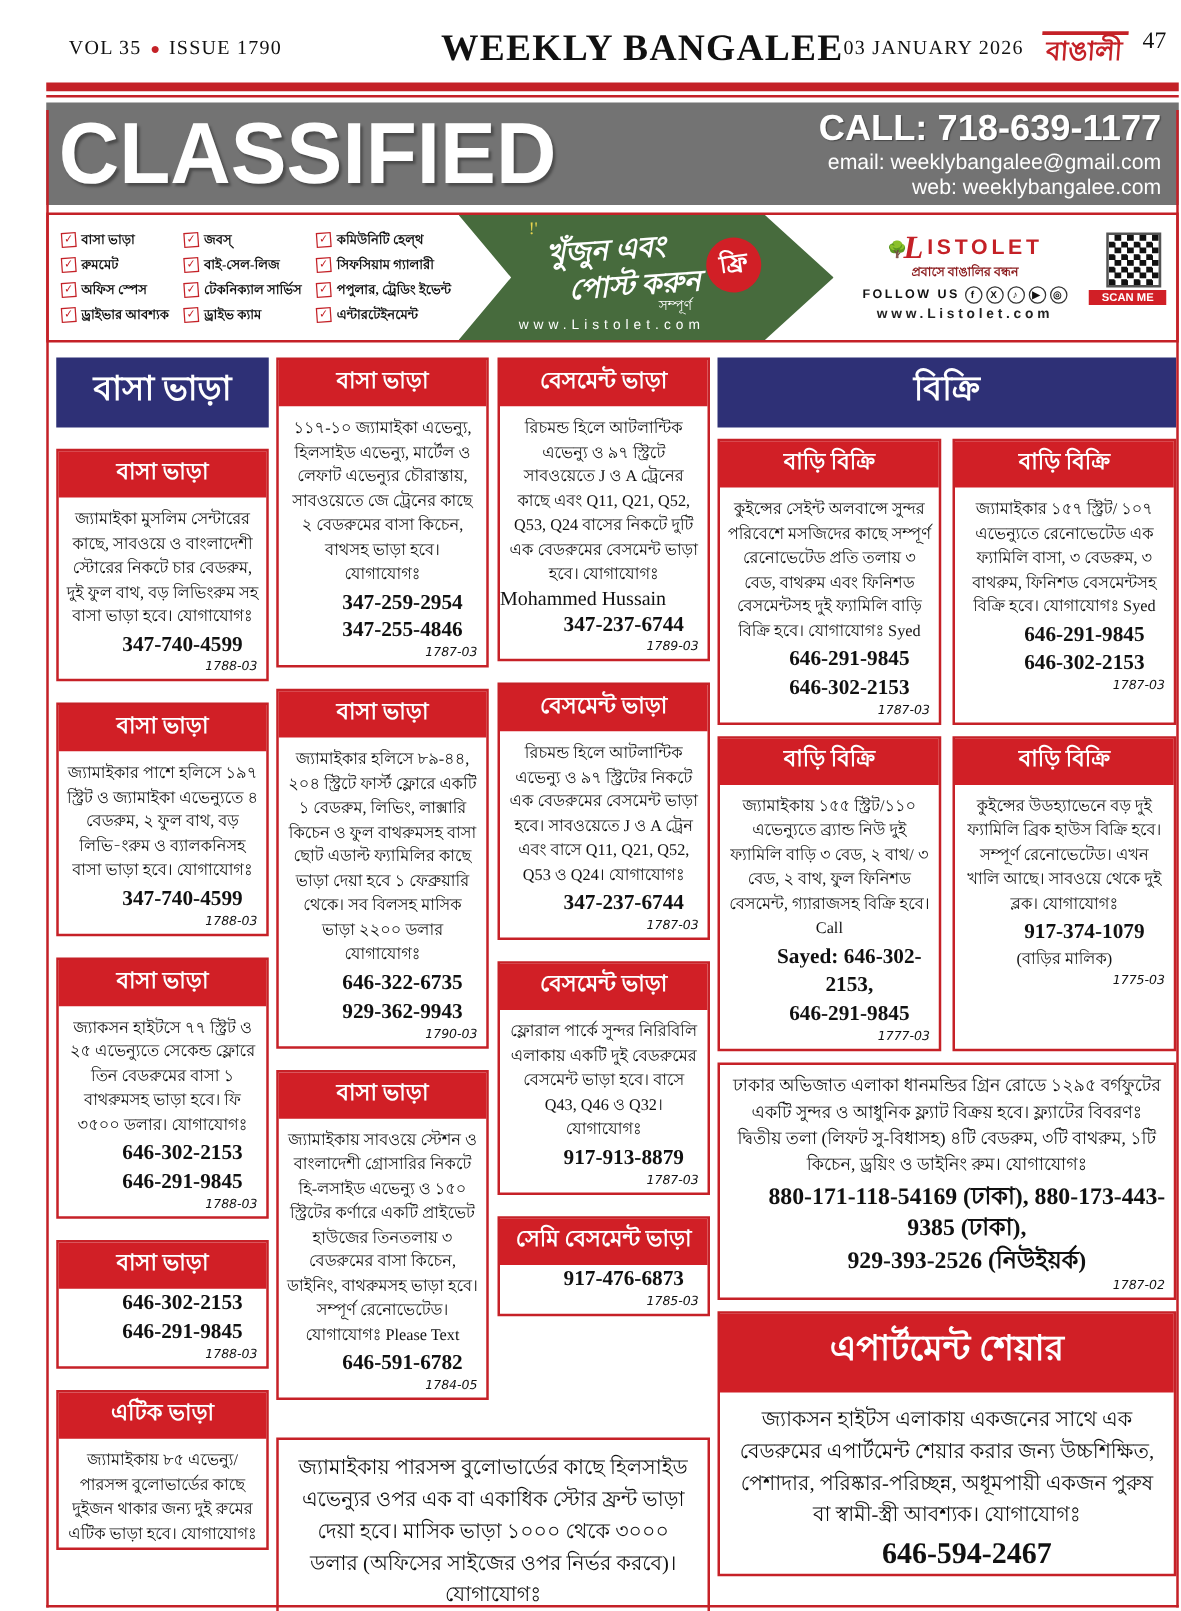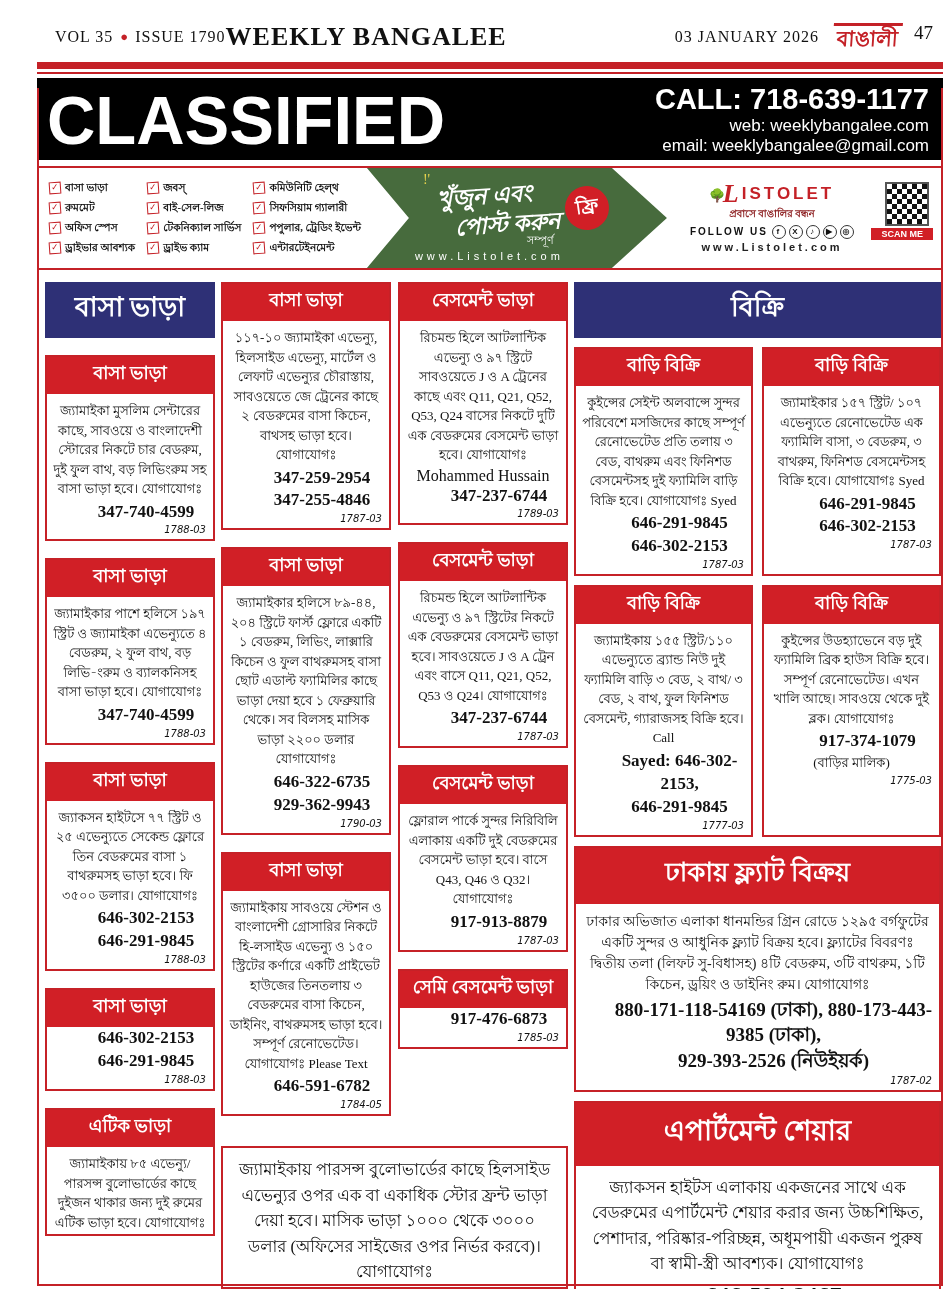--- a/index.html
+++ b/index.html
@@ -4,29 +4,29 @@
 <style>
   html,body{margin:0;padding:0;width:945px;height:1289px;overflow:hidden;background:#fff;
     font-family:"Liberation Serif","DejaVu Sans",serif;color:#111;}
   .page{position:relative;width:945px;height:1289px;}
   .frame{position:absolute;left:37px;top:88px;right:2px;bottom:3px;
     border-left:2px solid #c42127;border-right:2px solid #c42127;border-bottom:2px solid #c42127;pointer-events:none;}
   
   .hdr{display:flex;align-items:center;padding:22px 8px 6px 55px;}
   .hdr .vol{font-size:16px;letter-spacing:1px;white-space:nowrap;}
   .hdr .dot{color:#c42127;font-size:13px;margin:0 7px;}
-  .hdr .title{flex:1;text-align:left;font-size:26px;font-weight:bold;letter-spacing:1px;white-space:nowrap;}
+  .hdr .title{flex:1;text-align:right;font-size:30px;font-weight:bold;letter-spacing:1px;white-space:nowrap;}
   .hdr .date{font-size:16px;letter-spacing:1px;margin-right:14px;white-space:nowrap;}
   .logo{background:#fff;border-top:3px solid #c42127;color:#c42127;font-weight:bold;
     font-size:21px;line-height:1.1;padding:2px 4px 0 4px;transform:skewX(-4deg);}
   .pageno{font-size:19px;margin-left:12px;margin-right:4px;align-self:flex-start;}
   .rule1{height:7px;background:#c42127;margin:4px 2px 0 37px;}
   .rule2{height:2px;background:#c42127;margin:3px 2px 0 37px;}
   
-  .cban{background:#000000;margin:4px 2px 0 37px;height:82px;display:flex;align-items:center;
+  .cban{background:#737373;margin:4px 2px 0 37px;height:82px;display:flex;align-items:center;
     justify-content:space-between;padding:0 14px 0 10px;}
   .cban .big{color:#fff;font-family:"Liberation Sans",sans-serif;font-weight:bold;font-size:62px;
     letter-spacing:0px;transform:scale(1.08,1.12);transform-origin:left center;text-shadow:2px 2px 2px rgba(0,0,0,.35);}
   .cban .right{text-align:right;color:#fff;font-family:"Liberation Sans",sans-serif;line-height:1.15;}
   .cban .call{font-size:29px;font-weight:bold;text-shadow:1px 1px 1px rgba(0,0,0,.4);}
   .cban .em{font-size:17px;}
   
   .lban{margin:6px 2px 0 37px;border:2px solid #c42127;height:100px;display:flex;background:#fff;}
   .checks{display:grid;grid-template-columns:auto auto auto;column-gap:12px;row-gap:3px;
     align-content:center;padding:4px 6px 4px 10px;font-size:10.5px;font-weight:bold;white-space:nowrap;}
@@ -62,21 +62,21 @@
   .main{display:flex;gap:6px;margin:12px 4px 0 45px;align-items:flex-start;}
   .c1{width:170px;display:flex;flex-direction:column;gap:17px;flex:0 0 auto;}
   .mid{width:347px;flex:0 0 auto;}
   .midcols{display:flex;gap:7px;align-items:flex-start;}
   .c2,.c3{width:170px;display:flex;flex-direction:column;gap:17px;}
   .rt{flex:1;display:flex;flex-direction:column;gap:9px;}
   .sechdr{background:#2e3076;color:#fff;text-align:center;font-weight:bold;font-size:27px;padding:4px 0 7px;}
   .ad{border:2px solid #c62127;background:#fff;}
   .adt{background:#d11f26;color:#fff;text-align:center;font-weight:bold;font-size:18px;padding:2px 0 4px;}
   .adb{padding:7px 6px 2px;text-align:center;font-size:13px;line-height:1.5;}
-  .contact{text-align:center;font-size:16px;}
+  .contact{font-size:16px;}
   .phone{text-align:center;font-weight:bold;font-size:17px;line-height:1.35;padding-left:32px;}
   .note{text-align:center;font-size:13px;}
   .ref{text-align:right;font-style:italic;font-size:10px;font-family:"DejaVu Sans",sans-serif;padding:1px 7px 4px;}
   .contact:empty,.phone:empty,.note:empty{display:none;}
   
   .bigad .adt{font-size:28px;padding:6px 0 10px;}
   .bigad .adb{font-size:16.5px;line-height:1.55;padding:9px 10px 2px;}
   .bigad .phone{font-size:24px;}
   .dhaka .adt{font-size:26px;padding:4px 0 8px;}
   .dhaka .adb{font-size:14px;line-height:1.5;}
@@ -98,22 +98,22 @@
     <span class="logo">বাঙালী</span>
     <span class="pageno">47</span>
   </div>
   <div class="rule1"></div>
   <div class="rule2"></div>
 
   <div class="cban">
     <div class="big">CLASSIFIED</div>
     <div class="right">
       <div class="call">CALL: 718-639-1177</div>
+      <div class="em">email: weeklybangalee@gmail.com</div>
       <div class="em">web: weeklybangalee.com</div>
-      <div class="em">email: weeklybangalee@gmail.com</div>
     </div>
   </div>
 
   <div class="lban">
     <div class="checks">
       <span class="chk">
           <span class="box">✓</span>
           <span>বাসা ভাড়া</span>
         </span>
       <span class="chk">
@@ -313,21 +313,20 @@
         <div class="ad">
           <div class="adt">বাড়ি বিক্রি</div>
           <div class="adb">কুইন্সের উডহ্যাভেনে বড় দুই ফ্যামিলি ব্রিক হাউস বিক্রি হবে। সম্পূর্ণ রেনোভেটেড। এখন খালি আছে। সাবওয়ে থেকে দুই ব্লক। যোগাযোগঃ</div>
           <div class="phone">917-374-1079</div>
           <div class="note">(বাড়ির মালিক)</div>
           <div class="ref">1775-03</div>
         </div>
       </div>
 
       <div class="ad dhaka">
-        <div class="adt">ঢাকায় ফ্ল্যাট বিক্রয়</div>
         <div class="adb">ঢাকার অভিজাত এলাকা ধানমন্ডির গ্রিন রোডে ১২৯৫ বর্গফুটের একটি সুন্দর ও আধুনিক ফ্ল্যাট বিক্রয় হবে। ফ্ল্যাটের বিবরণঃ দ্বিতীয় তলা (লিফট সু-বিধাসহ) ৪টি বেডরুম, ৩টি বাথরুম, ১টি কিচেন, ড্রয়িং ও ডাইনিং রুম। যোগাযোগঃ</div>
         <div class="phone">880-171-118-54169 (ঢাকা), 880-173-443-9385 (ঢাকা),</div>
         <div class="phone">929-393-2526 (নিউইয়র্ক)</div>
         <div class="ref">1787-02</div>
       </div>
 
       <div class="ad bigad">
         <div class="adt">এপার্টমেন্ট শেয়ার</div>
         <div class="adb">জ্যাকসন হাইটস এলাকায় একজনের সাথে এক বেডরুমের এপার্টমেন্ট শেয়ার করার জন্য উচ্চশিক্ষিত, পেশাদার, পরিষ্কার-পরিচ্ছন্ন, অধূমপায়ী একজন পুরুষ বা স্বামী-স্ত্রী আবশ্যক। যোগাযোগঃ</div>
         <div class="phone">646-594-2467</div>

